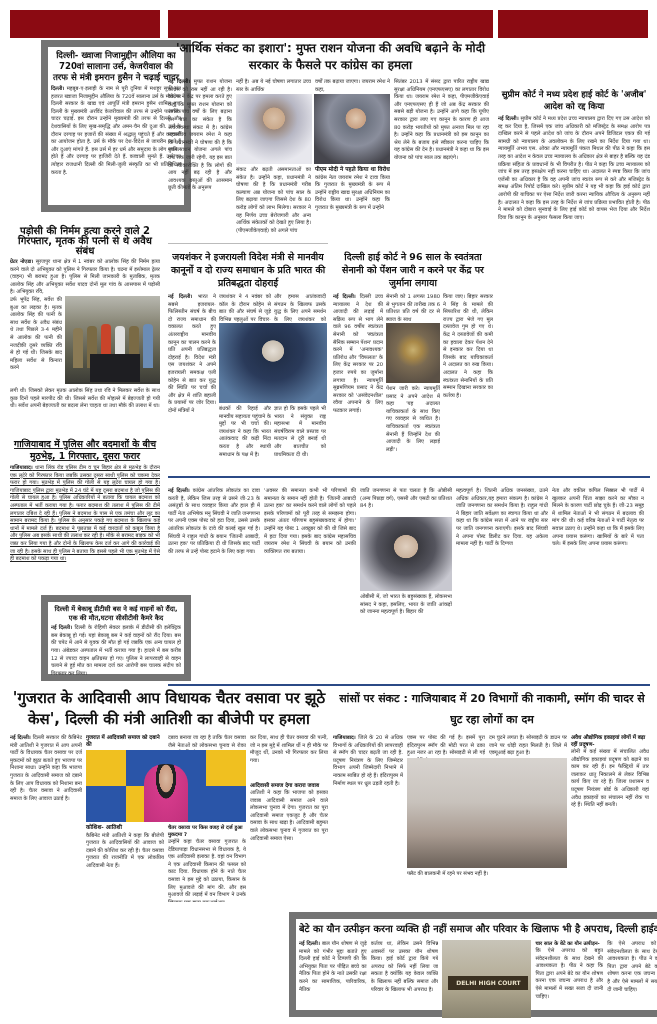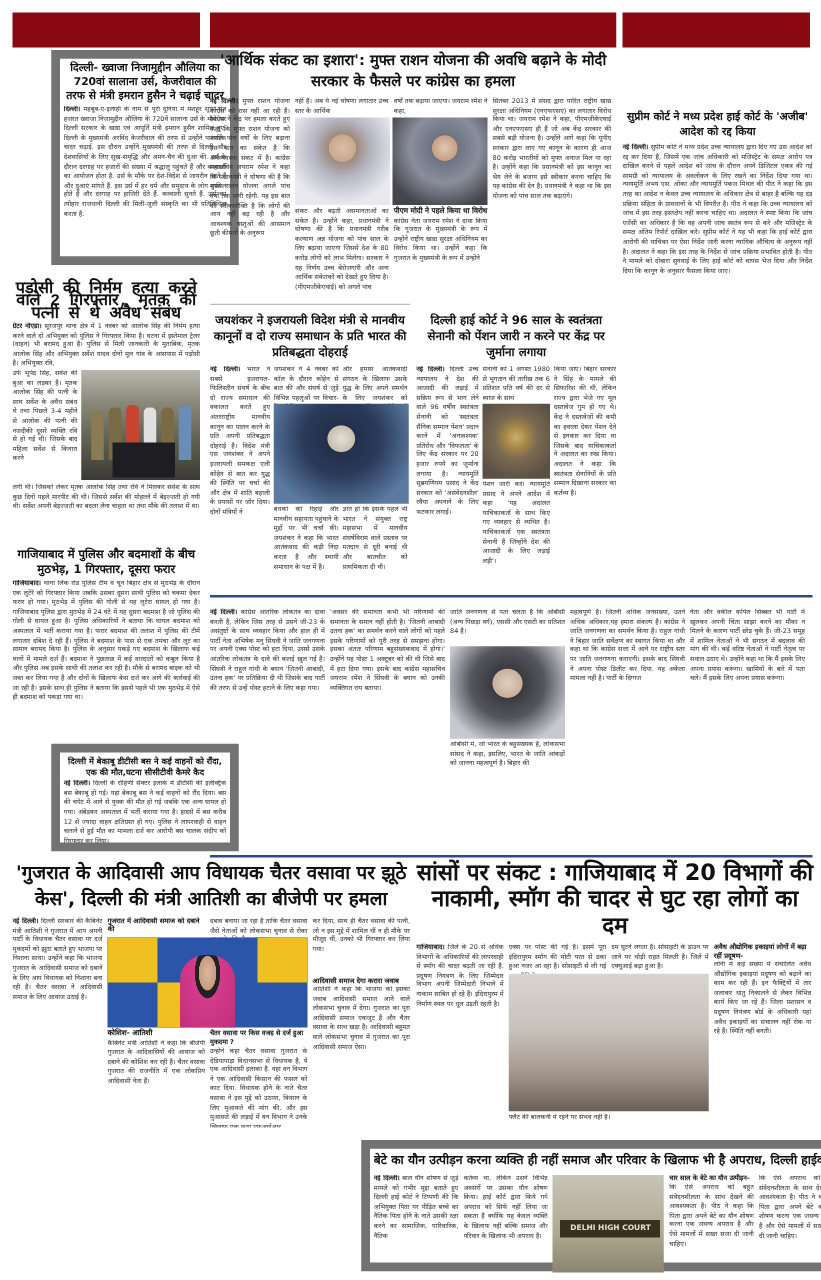--- a/index.html
+++ b/index.html
@@ -26,41 +26,41 @@
 
 <div class="abs box" style="left:10px;top:40px;width:150px;height:172px;padding:3px;">
   <div class="hl" style="font-size:8.6px;line-height:11px;">दिल्ली- ख्वाजा निजामुद्दीन औलिया का 720वां सालाना उर्स, केजरीवाल की तरफ से मंत्री इमरान हुसैन ने चढ़ाई चादर</div>
   <div class="body-text" style="margin-top:2px;height:118px;">
     <span class="lead">दिल्ली।</span>
     <span>महबूब-ए-इलाही के नाम से पूरी दुनिया में मशहूर सूफी-संत हजरत ख्वाजा निजामुद्दीन औलिया के 720वें सालाना उर्स के मौके पर दिल्ली सरकार के खाद्य एवं आपूर्ति मंत्री इमरान हुसैन शामिल हुए. दिल्ली के मुख्यमंत्री अरविंद केजरीवाल की तरफ से उन्होंने पारंपरिक चादर चढ़ाई. इस दौरान उन्होंने मुख्यमंत्री की तरफ से दिल्ली और देशवासियों के लिए सुख-समृद्धि और अमन-चैन की दुआ की. उर्स के दौरान दरगाह पर हजारों की संख्या में श्रद्धालु पहुंचते हैं और कव्वाली का आयोजन होता है. उर्स के मौके पर देश-विदेश से जायरीन आते हैं और दुआएं मांगते हैं. इस उर्स में हर धर्म और समुदाय के लोग शामिल होते हैं और दरगाह पर हाजिरी देते हैं. कव्वाली सुनते हैं. उर्स का त्योहार राजधानी दिल्ली की मिली-जुली संस्कृति का भी प्रतिनिधित्व करता है.</span>
   </div>
 </div>
 
 <div class="abs" style="left:10px;top:226px;width:150px;height:205px;">
-  <div class="hl" style="font-size:13px;line-height:10px;font-family:Liberation Mono, monospace;">पड़ोसी की निर्मम हत्या करने वाले 2 गिरफ्तार, मृतक की पत्नी से थे अवैध संबंध</div>
+  <div class="hl" style="font-size:10px;line-height:10px;">पड़ोसी की निर्मम हत्या करने वाले 2 गिरफ्तार, मृतक की पत्नी से थे अवैध संबंध</div>
   <div class="body-text" style="margin-top:2px;height:38px;">
     <span class="lead">ग्रेटर नोएडा।</span>
     <span>सूरजपुर थाना क्षेत्र में 1 नवंबर को आलोक सिंह की निर्मम हत्या करने वाले दो अभियुक्त को पुलिस ने गिरफ्तार किया है। घटना में इस्तेमाल ट्रेलर (वाहन) भी बरामद हुआ है। पुलिस से मिली जानकारी के मुताबिक, मृतक आलोक सिंह और अभियुक्त सर्वेश यादव दोनों मूल गांव के आसपास में पड़ोसी है। अभियुक्त रवि,</span>
   </div>
   <div style="display:flex;gap:3px;height:90px;">
     <div class="body-text" style="width:52px;height:90px;">उर्फ भूपेंद्र सिंह, सर्वेश की बुआ का लड़का है। मृतक आलोक सिंह की पत्नी के साथ सर्वेश के अवैध संबंध थे तथा पिछले 3-4 महीने से आलोक की पत्नी की नजदीकी दूसरे व्यक्ति रवि से हो गई थी। जिसके बाद महिला सर्वेश से किनारा करने</div>
     <div class="photo" style="width:95px;height:88px;background:linear-gradient(180deg,#b8b8b0 0%,#8a8878 30%,#5a5a4a 70%,#3a3a35 100%);position:relative;">
       <div style="position:absolute;left:8px;top:32px;width:10px;height:40px;background:#8a7a55;border-radius:4px 4px 0 0;"></div>
       <div style="position:absolute;left:22px;top:30px;width:10px;height:42px;background:#7a6a45;border-radius:4px 4px 0 0;"></div>
       <div style="position:absolute;left:36px;top:28px;width:10px;height:44px;background:#c9442a;border-radius:4px 4px 0 0;"></div>
       <div style="position:absolute;left:50px;top:30px;width:10px;height:42px;background:#e0e0e0;border-radius:4px 4px 0 0;"></div>
       <div style="position:absolute;left:64px;top:30px;width:10px;height:42px;background:#7a6a45;border-radius:4px 4px 0 0;"></div>
       <div style="position:absolute;left:78px;top:28px;width:10px;height:44px;background:#6b8cb5;border-radius:4px 4px 0 0;"></div>
       <div style="position:absolute;left:25px;top:58px;width:50px;height:28px;background:#1e1e22;"></div>
     </div>
   </div>
   <div class="body-text" style="margin-top:1px;height:38px;">लगी थी। जिसको लेकर मृतक आलोक सिंह तथा रवि ने मिलकर सर्वेश के साथ कुछ दिनों पहले मारपीट की थी। जिससे सर्वेश की मोहल्ले में बेइज्जती हो गयी थी। सर्वेश अपनी बेइज्जती का बदला लेना चाहता था तथा मौके की तलाश में था।</div>
 </div>
 
-<div class="abs" style="left:10px;top:438px;width:150px;height:150px;">
+<div class="abs" style="left:10px;top:438px;width:150px;height:150px;text-decoration:underline;">
   <div class="hl" style="font-size:9.2px;line-height:12px;">गाजियाबाद में पुलिस और बदमाशों के बीच मुठभेड़, 1 गिरफ्तार, दूसरा फरार</div>
   <div class="body-text" style="margin-top:2px;height:124px;">
     <span class="lead">गाजियाबाद।</span>
     <span>थाना लिंक रोड पुलिस टीम व चून बिहार क्षेत्र से मुठभेड़ के दौरान एक लुटेरे को गिरफ्तार किया जबकि उसका दूसरा साथी पुलिस को चकमा देकर फरार हो गया। मुठभेड़ में पुलिस की गोली से यह लुटेरा घायल हो गया है। गाजियाबाद पुलिस द्वारा मुठभेड़ में 24 घंटे में यह दूसरा बदमाश है जो पुलिस की गोली से घायल हुआ है। पुलिस अधिकारियों ने बताया कि घायल बदमाश को अस्पताल में भर्ती कराया गया है। फरार बदमाश की तलाश में पुलिस की टीमें लगातार दबिश दे रही हैं। पुलिस ने बदमाश के पास से एक तमंचा और लूट का सामान बरामद किया है। पुलिस के अनुसार पकड़े गए बदमाश के खिलाफ कई थानों में मामले दर्ज हैं। बदमाश ने पूछताछ में कई वारदातों को कबूल किया है और पुलिस अब इसके साथी की तलाश कर रही है। मौके से बरामद बाइक को भी जब्त कर लिया गया है और दोनों के खिलाफ केस दर्ज कर आगे की कार्रवाई की जा रही है। इसके साथ ही पुलिस ने बताया कि इससे पहले भी एक मुठभेड़ में ऐसे ही बदमाश को पकड़ा गया था।</span>
   </div>
 </div>
 
 <div class="abs box" style="left:10px;top:595px;width:150px;height:86px;padding:3px;">
   <div class="hl" style="font-size:6.6px;line-height:8.6px;">दिल्ली में बेकाबू डीटीसी बस ने कई वाहनों को रौंदा, एक की मौत,घटना सीसीटीवी कैमरे कैद</div>
   <div class="body-text" style="margin-top:2px;height:56px;">
@@ -197,21 +197,21 @@
     </div>
     <div style="width:78px;">
       <div class="body-text" style="height:48px;">कर दिया, साथ ही चैतर वसावा की पत्नी, जो न इस मुद्दे में शामिल थीं न ही मौके पर मौजूद थीं, उनको भी गिरफ्तार कर लिया गया।</div>
       <div class="subhead" style="font-size:5.4px;line-height:7px;">आदिवासी समाज देगा करारा जवाब</div>
       <div class="body-text" style="height:102px;">आतिशी ने कहा कि भाजपा को इसका जवाब आदिवासी समाज आने वाले लोकसभा चुनाव में देगा। गुजरात का पूरा आदिवासी समाज एकजुट है और चैतर वसावा के साथ खड़ा है। आदिवासी बहुमत वाले लोकसभा चुनाव में गुजरात का पूरा आदिवासी समाज ऐसा।</div>
     </div>
   </div>
 </div>
 
 <div class="abs" style="left:333px;top:688px;width:318px;height:220px;">
-  <div class="hl" style="font-size:18px;line-height:21px;">सांसों पर संकट : गाजियाबाद में 20 विभागों की नाकामी, स्मॉग की चादर से घुट रहा लोगों का दम</div>
+  <div class="hl" style="font-size:11px;line-height:21px;">सांसों पर संकट : गाजियाबाद में 20 विभागों की नाकामी, स्मॉग की चादर से घुट रहा लोगों का दम</div>
   <div style="display:flex;gap:4px;margin-top:4px;">
     <div class="body-text col" style="width:70px;height:170px;">
       <span class="lead">गाजियाबाद।</span>
       <span>जिले के 20 से अधिक विभागों के अधिकारियों की लापरवाही से स्मॉग की चादर बढ़ती जा रही है. प्रदूषण नियंत्रण के लिए जिम्मेदार विभाग अपनी जिम्मेदारी निभाने में नाकाम साबित हो रहे हैं। इंदिरापुरम में निर्माण स्थल पर धूल उड़ती रहती है।</span>
     </div>
     <div style="width:160px;">
       <div style="display:flex;gap:4px;">
         <div class="body-text" style="width:78px;height:24px;">एक्स पर पोस्ट की गई है। इसमें पूरा इंदिरापुरम स्मॉग की मोटी परत से ढका हुआ नजर आ रहा है। सोसाइटी से ली गई एक वीडियो</div>
         <div class="body-text" style="width:78px;height:24px;">दम घुटने लगता है। सोसाइटी के डाउन पर जाने पर थोड़ी राहत मिलती है। जिले में एक्यूआई बढ़ा हुआ है।</div>
       </div>

